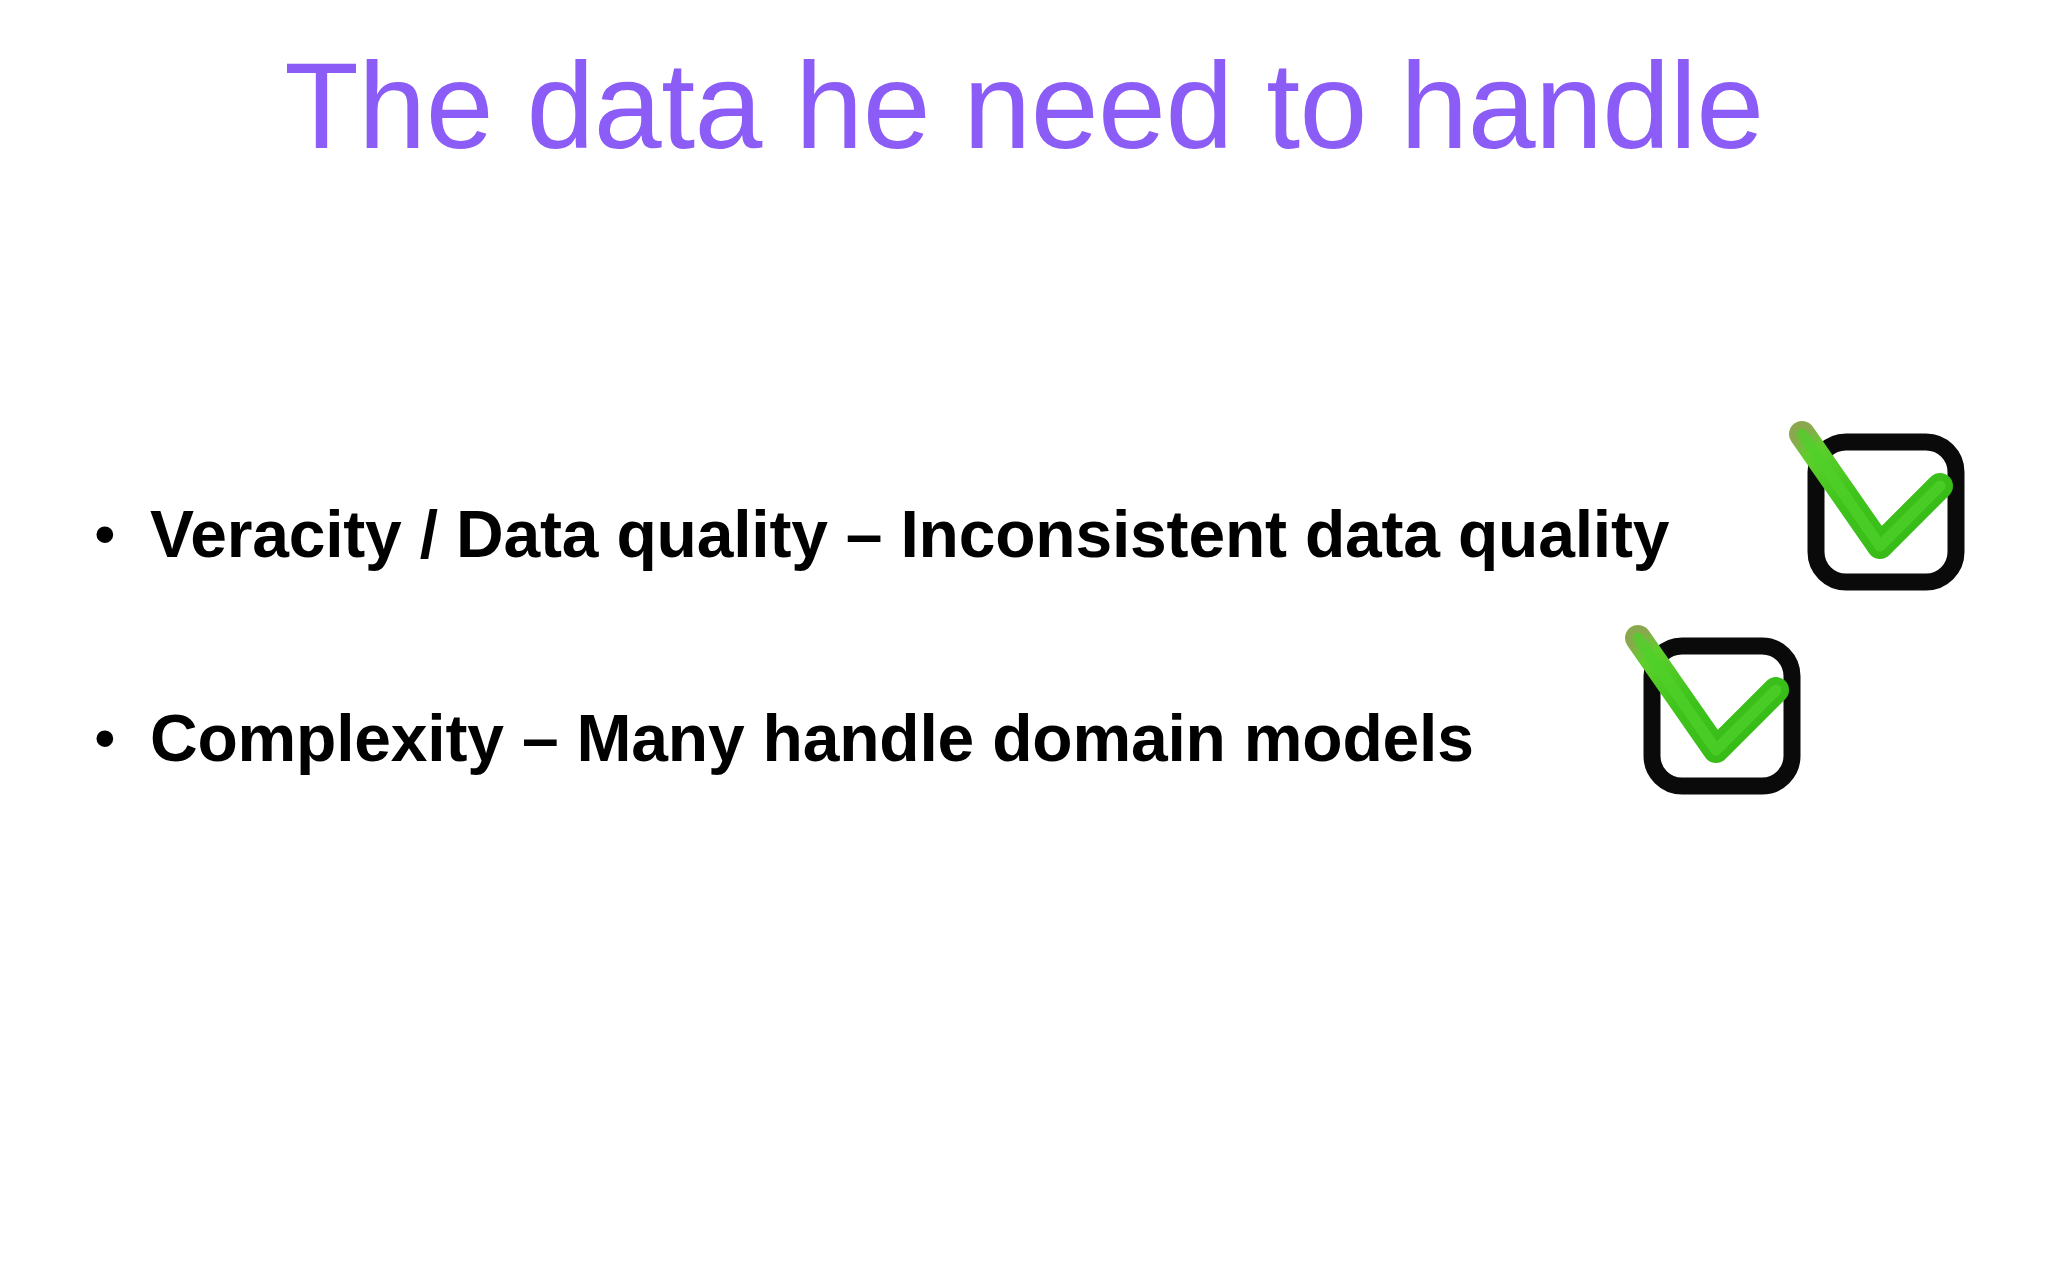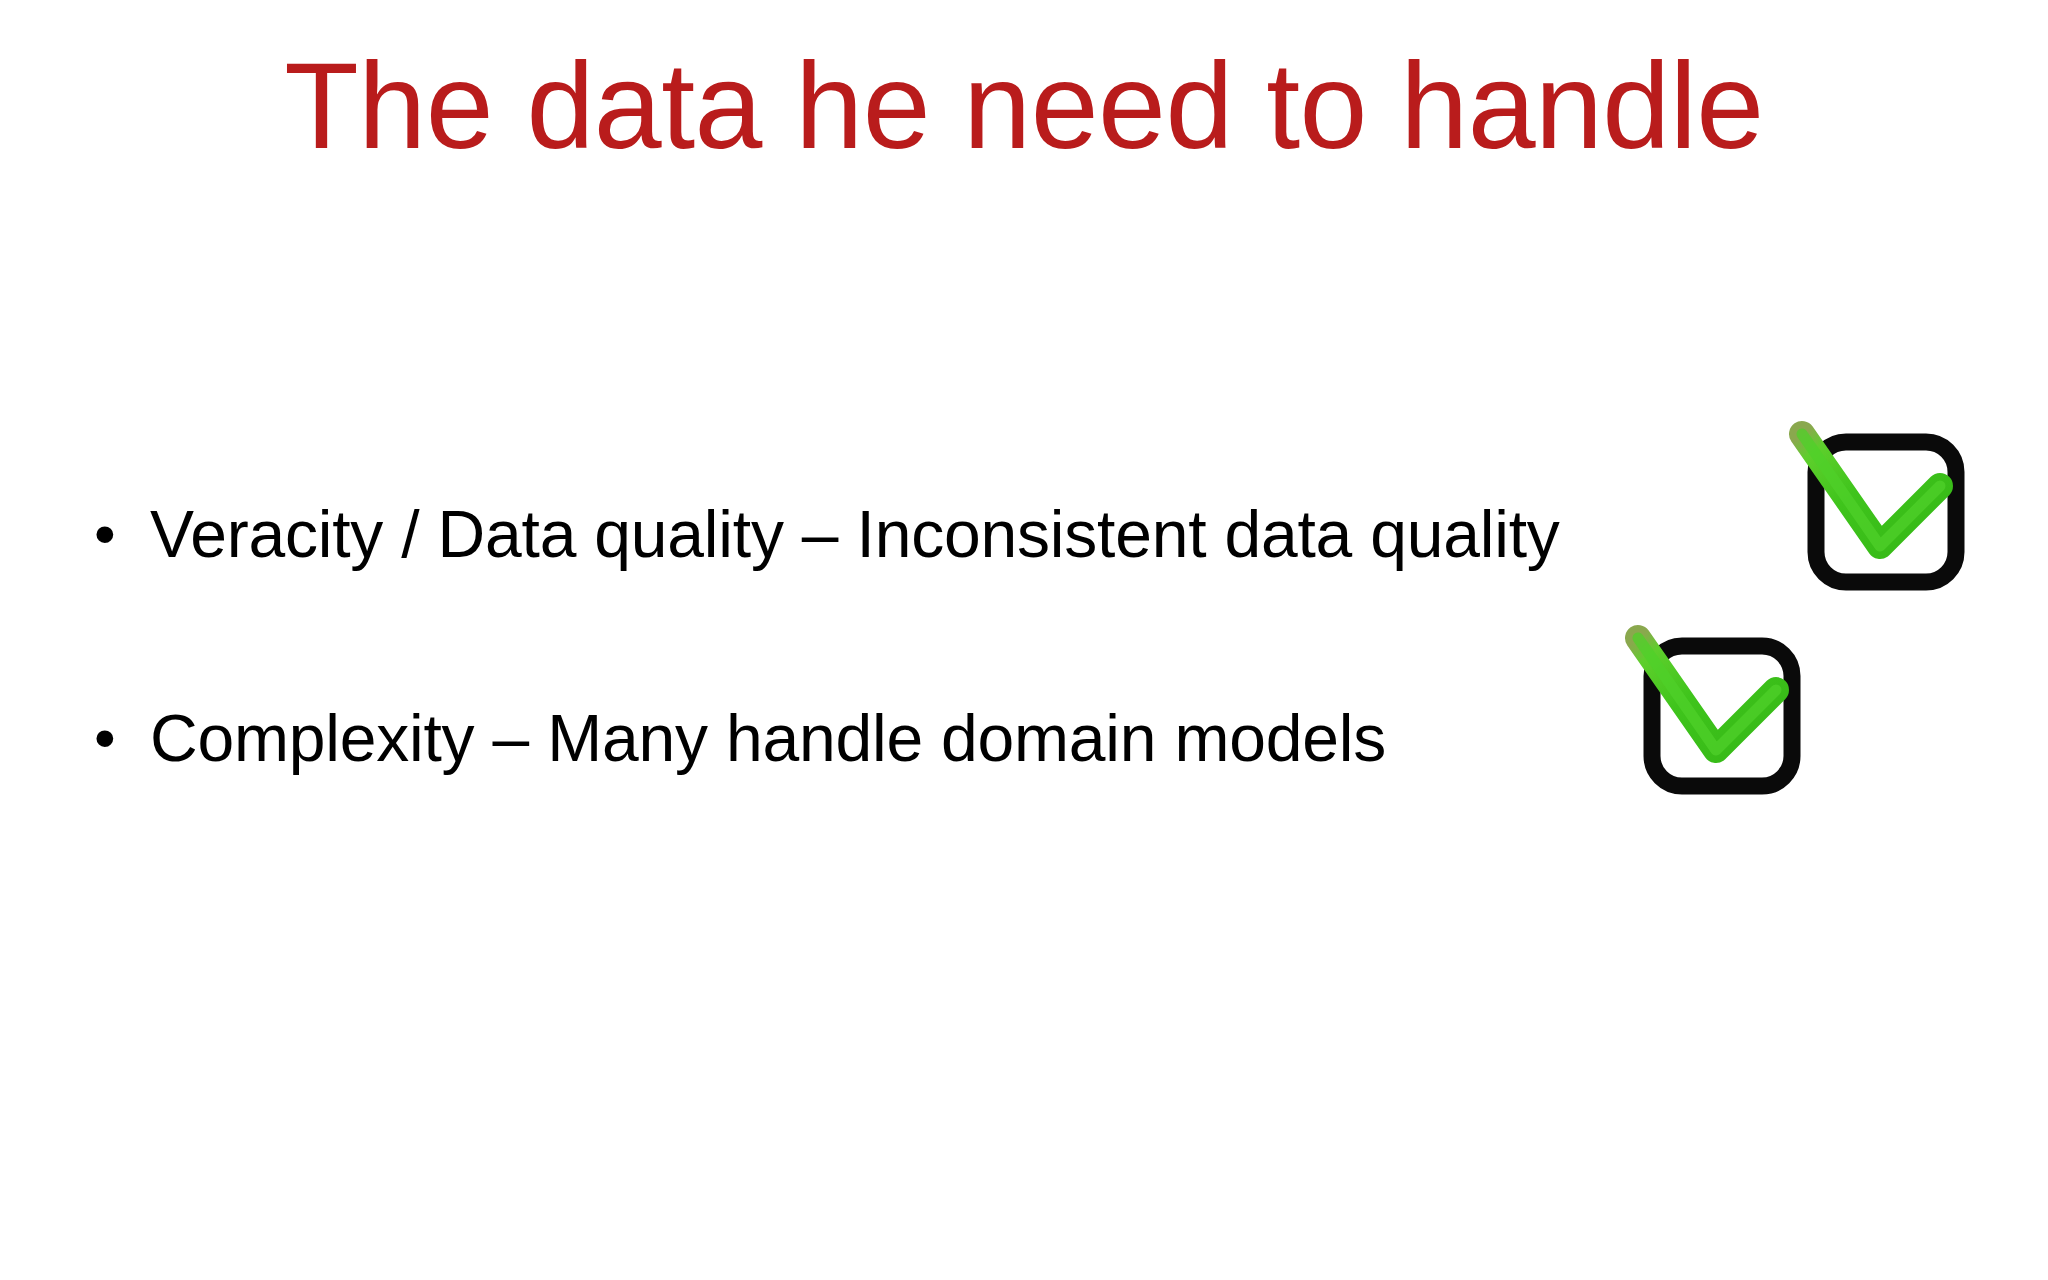--- a/index.html
+++ b/index.html
@@ -21,21 +21,21 @@
   .slide-title {
     position: absolute;
     left: 0;
     top: 38px;
     width: 2048px;
     text-align: center;
     font-family: "Liberation Sans", sans-serif;
     font-size: 122px;
     font-weight: 400;
     line-height: 1.12;
-    color: #b91c1c;
+    color: #8b5cf6;
     letter-spacing: -0.5px;
     white-space: nowrap;
   }
 
   
   .body-block {
     position: absolute;
     left: 88px;
     top: 432px;
     width: 1880px;
@@ -57,21 +57,21 @@
     text-align: left;
     padding-left: 6px;
     box-sizing: border-box;
     user-select: none;
   }
 
   .bullet-text {
     flex: 0 0 auto;
     font-family: "Liberation Sans", sans-serif;
     font-size: 66px;
-    font-weight: 400;
+    font-weight: 700;
     line-height: 1.1;
     color: #000000;
     white-space: nowrap;
     letter-spacing: -0.2px;
   }
 
   
   .check-icon {
     position: absolute;
     width: 200px;

